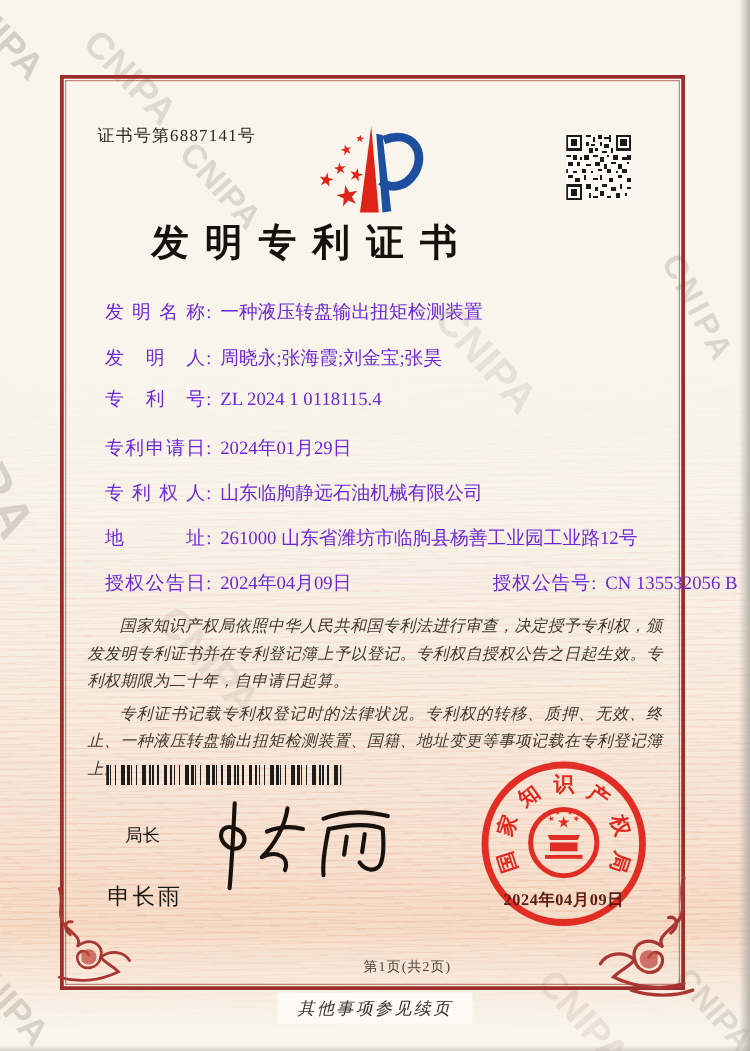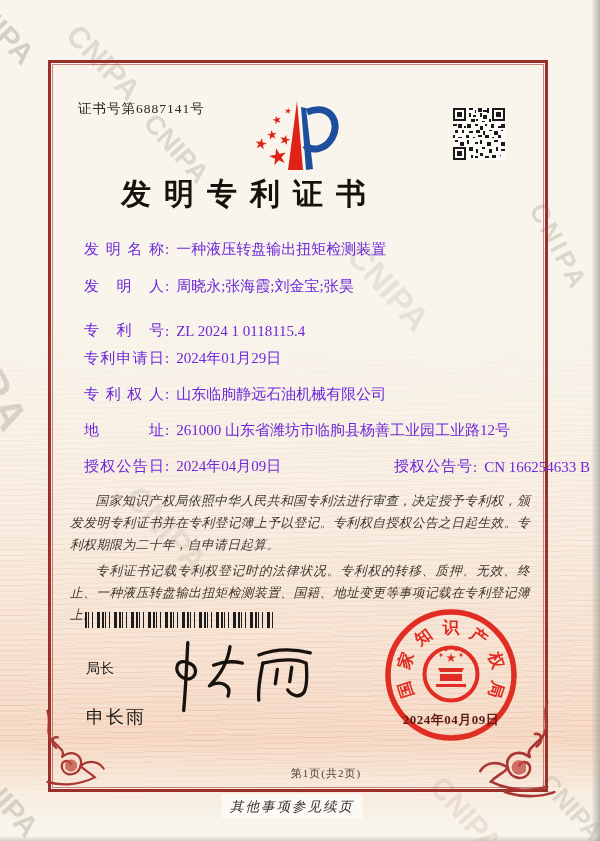--- a/index.html
+++ b/index.html
@@ -39,26 +39,26 @@
   .grant2 .flabel{width:78px;}
 
   .legal{position:absolute;left:66px;top:486px;width:468px;font-size:12.8px;line-height:22px;
          color:#3f372c;font-style:italic;letter-spacing:.3px;text-align:justify;}
   .legal p{margin:4px;text-indent:2em;}
   .legal p + p{margin-top:2px;}
 
   .barcode{position:absolute;left:85px;top:612px;width:188px;height:16px;
     background:repeating-linear-gradient(90deg,#1d1d1d 0 2px,rgba(0,0,0,0) 2px 3px,#1d1d1d 3px 4px,rgba(0,0,0,0) 4px 7px,#1d1d1d 7px 8px,rgba(0,0,0,0) 8px 12px,#1d1d1d 12px 15px,rgba(0,0,0,0) 15px 17px);}
 
-  .dir-title{position:absolute;left:86px;top:660px;font-size:14px;color:#1c1813;}
+  .dir-title{position:absolute;left:100px;top:660px;font-size:14px;color:#1c1813;}
   .dir-name{position:absolute;left:86px;top:705px;font-size:18px;color:#1c1813;letter-spacing:2px;}
   .sig{position:absolute;left:160px;top:636px;}
 
   .footer-page{position:absolute;left:0;top:766px;width:600px;text-align:center;font-size:11px;color:#46403a;letter-spacing:1px;padding-left:26px;}
-  .cont-box{position:absolute;left:222px;top:794px;width:140px;height:25px;background:#fcfaf4;
+  .cont-box{position:absolute;left:222px;top:794px;width:156px;height:25px;background:#fcfaf4;
     display:flex;align-items:center;justify-content:center;}
   .cont-box span{font-size:13.5px;font-style:italic;color:#35302a;letter-spacing:2px;white-space:nowrap;}
 
   .qr{position:absolute;left:453px;top:108px;}
   .logo{position:absolute;left:248px;top:96px;}
   .seal{position:absolute;left:378px;top:600px;opacity:.95;}
   .flourish{position:absolute;}
 </style>
 </head>
 <body>
@@ -196,38 +196,38 @@
   </svg>
 
   <div class="title">发明专利证书</div>
 
   <div class="row" style="top:240px">
     <span class="flabel">发明名称</span><span class="fcolon">:</span><span class="fvalue">一种液压转盘输出扭矩检测装置</span>
   </div>
   <div class="row" style="top:277px">
     <span class="flabel">发明人</span><span class="fcolon">:</span><span class="fvalue">周晓永;张海霞;刘金宝;张昊</span>
   </div>
-  <div class="row" style="top:321px">
+  <div class="row" style="top:310px">
     <span class="flabel">专利号</span><span class="fcolon">:</span><span class="fvalue">ZL 2024 1 0118115.4</span>
   </div>
   <div class="row" style="top:349px">
     <span class="flabel">专利申请日</span><span class="fcolon">:</span><span class="fvalue">2024年01月29日</span>
   </div>
   <div class="row" style="top:385px">
     <span class="flabel">专利权人</span><span class="fcolon">:</span><span class="fvalue">山东临朐静远石油机械有限公司</span>
   </div>
   <div class="row" style="top:421px">
     <span class="flabel">地址</span><span class="fcolon">:</span><span class="fvalue">261000 山东省潍坊市临朐县杨善工业园工业路12号</span>
   </div>
   <div class="row" style="top:457px;width:470px;">
     <span>
       <span class="flabel">授权公告日</span><span class="fcolon">:</span><span class="fvalue">2024年04月09日</span>
     </span>
     <span class="grant2">
-      <span class="flabel">授权公告号</span><span class="fcolon">:</span><span class="fvalue">CN 166254633 B</span>
+      <span class="flabel">授权公告号</span><span class="fcolon">:</span><span class="fvalue">CN 135532056 B</span>
     </span>
   </div>
 
   <div class="legal">
     <p>国家知识产权局依照中华人民共和国专利法进行审查，决定授予专利权，颁发发明专利证书并在专利登记簿上予以登记。专利权自授权公告之日起生效。专利权期限为二十年，自申请日起算。</p>
     <p>专利证书记载专利权登记时的法律状况。专利权的转移、质押、无效、终止、一种液压转盘输出扭矩检测装置、国籍、地址变更等事项记载在专利登记簿上。</p>
   </div>
 
   <div class="barcode"></div>
 

